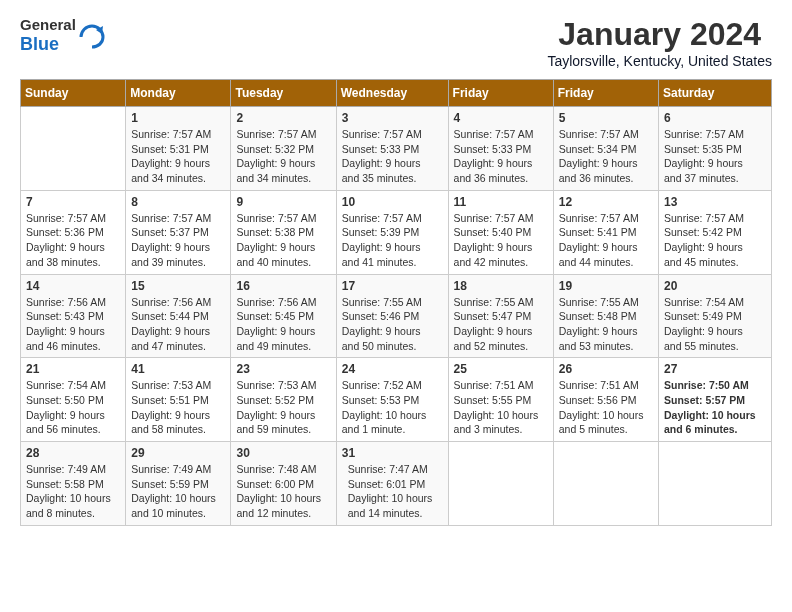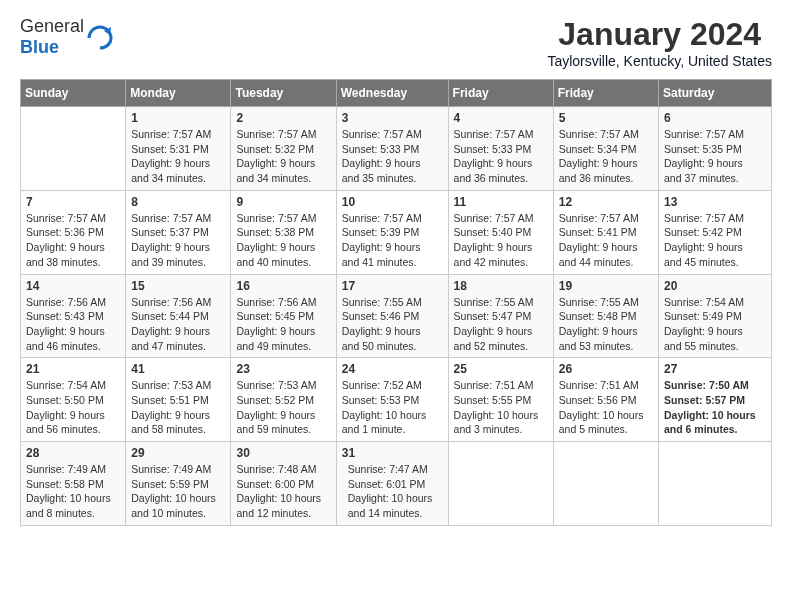--- a/index.html
+++ b/index.html
@@ -14,22 +14,22 @@
       display: flex;
       justify-content: space-between;
       align-items: flex-start;
       margin-bottom: 10px;
     }
     .logo {
       display: flex;
       align-items: center;
     }
     .logo-text-general {
-      font-size: 18px;
-      font-weight: normal;
+      font-size: 15px;
+      font-weight: bold;
       color: #333;
     }
     .logo-text-blue {
       font-size: 18px;
       font-weight: bold;
       color: #1a6ec2;
     }
     .logo-icon {
       width: 28px;
       height: 28px;
@@ -46,21 +46,21 @@
     .sub-title {
       font-size: 14px;
       color: #0f172a;
     }
     table {
       width: 100%;
       border-collapse: collapse;
       font-size: 11px;
     }
     thead tr th {
-      background-color: #737373;
+      background-color: #a16207;
       color: #fff;
       padding: 6px 4px;
       text-align: left;
       font-size: 12px;
       border: 1px solid #aaa;
     }
     tbody tr td {
       border: 1px solid #ccc;
       vertical-align: top;
       padding: 4px 5px;

